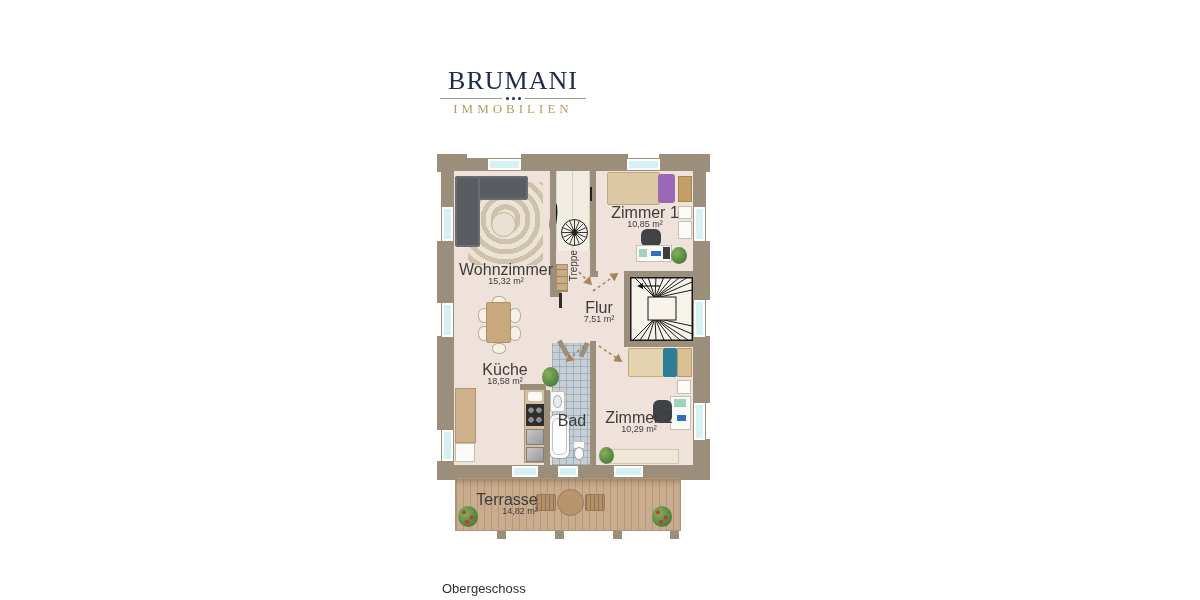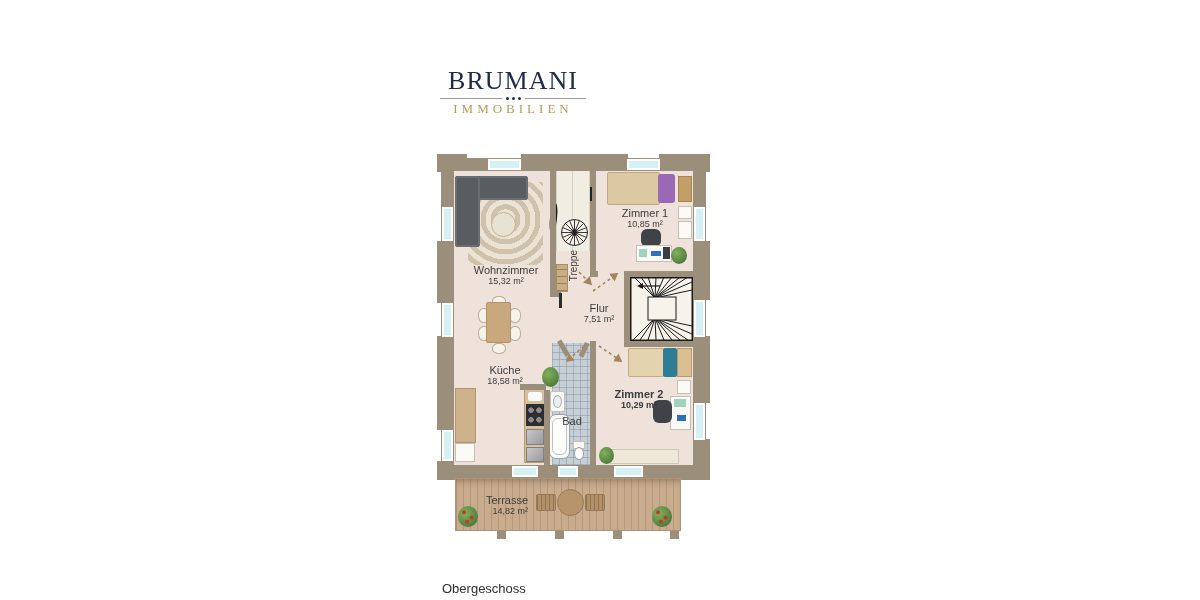--- a/index.html
+++ b/index.html
@@ -16,21 +16,21 @@
   .logo-div .dots i{width:3px;height:3px;background:#1f2a4d;border-radius:50%;}
   .logo-sub{font-family:"Liberation Serif",serif;font-size:13px;letter-spacing:4px;
             color:#b89b58;line-height:14px;}
   
   .wall{background:#9b8e7b;}
   .floor{left:441px;top:158px;width:265px;height:320px;background:#efe2db;
          border:13px solid #9b8e7b;box-sizing:border-box;}
   .window{background:#fdfdfd;box-shadow:inset 0 0 0 2px #fdfdfd;}
   .window .glass{position:absolute;left:2px;top:2px;right:2px;bottom:2px;background:#d6f1f4;}
   .room-label{transform:translateX(-50%);text-align:center;color:#3c3c3c;z-index:40;}
-  .rname{font-size:11px;line-height:12px;white-space:nowrap;}
+  .rname{font-size:16px;line-height:12px;white-space:nowrap;}
   .rarea{font-size:9px;line-height:11px;white-space:nowrap;}
   .vlabel{writing-mode:vertical-rl;transform:rotate(180deg);font-size:10px;color:#3c3c3c;
           z-index:40;white-space:nowrap;}
   .floor-caption{font-size:13px;color:#2f2f2f;margin-top:44px;}
   
   .whitebox{background:#fbfaf6;border:1px solid #c6c0b4;box-sizing:border-box;}
   .plant{border-radius:50%;background:radial-gradient(circle at 35% 35%,#84b05c,#3c6a31);}
   .plant.flower{background:
       radial-gradient(circle at 30% 30%,#c23b2e 0 1.5px,rgba(0,0,0,0) 2.5px),
       radial-gradient(circle at 68% 55%,#c23b2e 0 1.5px,rgba(0,0,0,0) 2.5px),
@@ -284,21 +284,21 @@
     <div class="rname">Flur</div>
     <div class="rarea">7,51 m²</div>
   </div>
   <div class="abs room-label" style="left:572px;top:395px;margin-top:20px;">
     <div class="rname">Bad</div>
   </div>
   <div class="abs room-label" style="left:645px;top:207px;">
     <div class="rname">Zimmer 1</div>
     <div class="rarea">10,85 m²</div>
   </div>
-  <div class="abs room-label" style="left:639px;top:388px;font-weight:bold;">
+  <div class="abs room-label" style="left:639px;top:412px;">
     <div class="rname">Zimmer 2</div>
     <div class="rarea">10,29 m²</div>
   </div>
   <div class="abs room-label" style="left:507px;top:494px;text-align:right;">
     <div class="rname">Terrasse</div>
     <div class="rarea">14,82 m²</div>
   </div>
   <div class="abs vlabel" style="left:568px;top:250px;">Treppe</div>
   <div class="abs floor-caption" style="left:442px;top:537px;">Obergeschoss</div>
 

